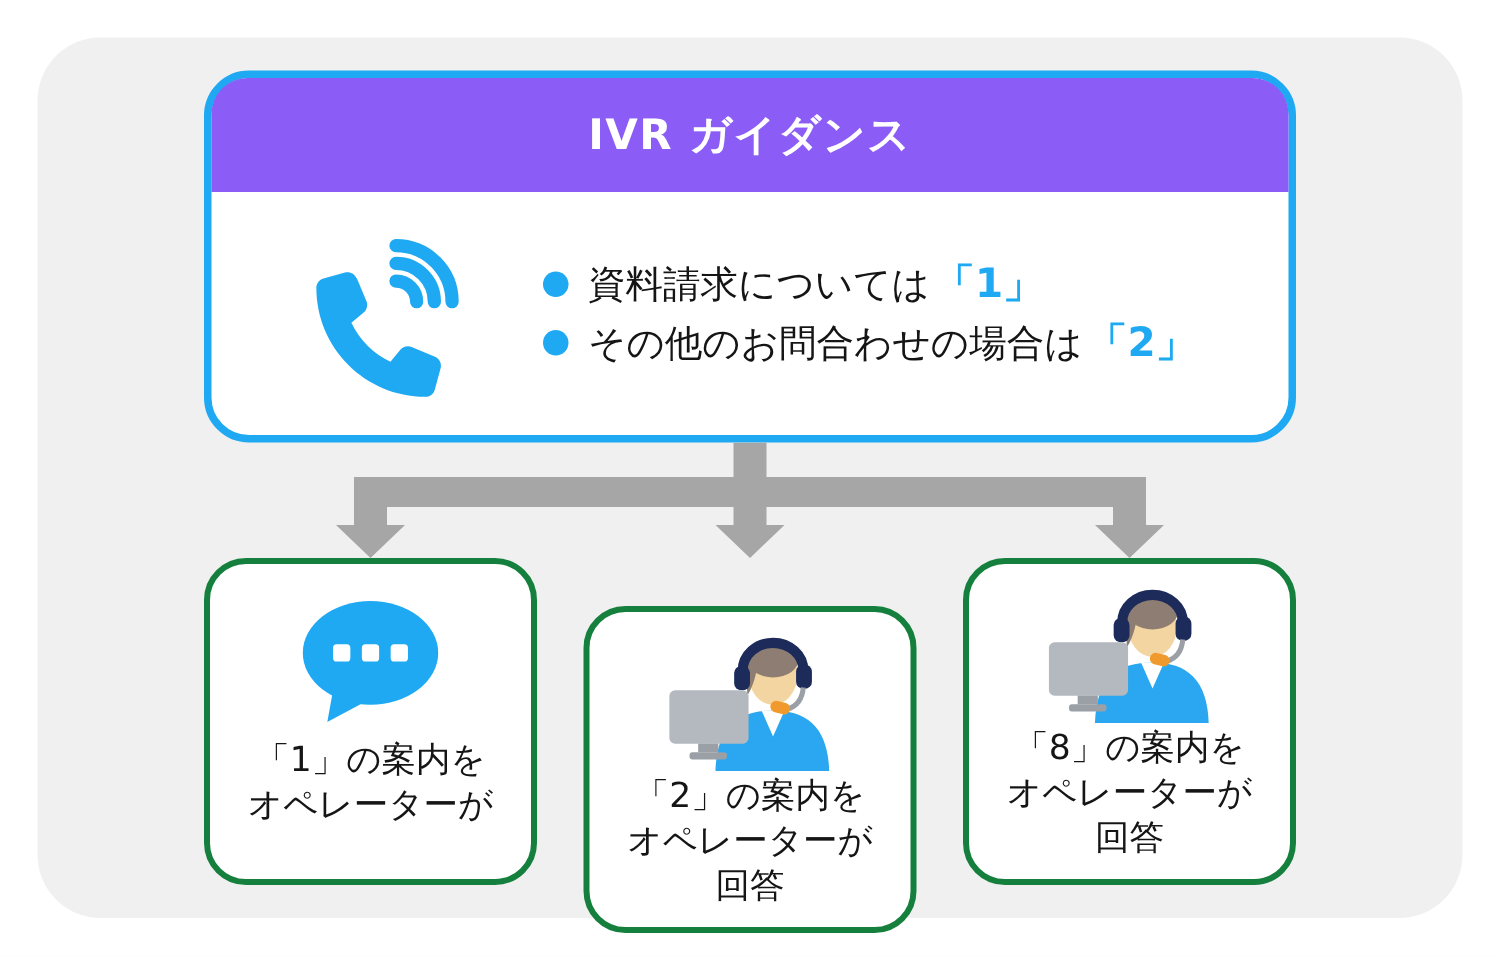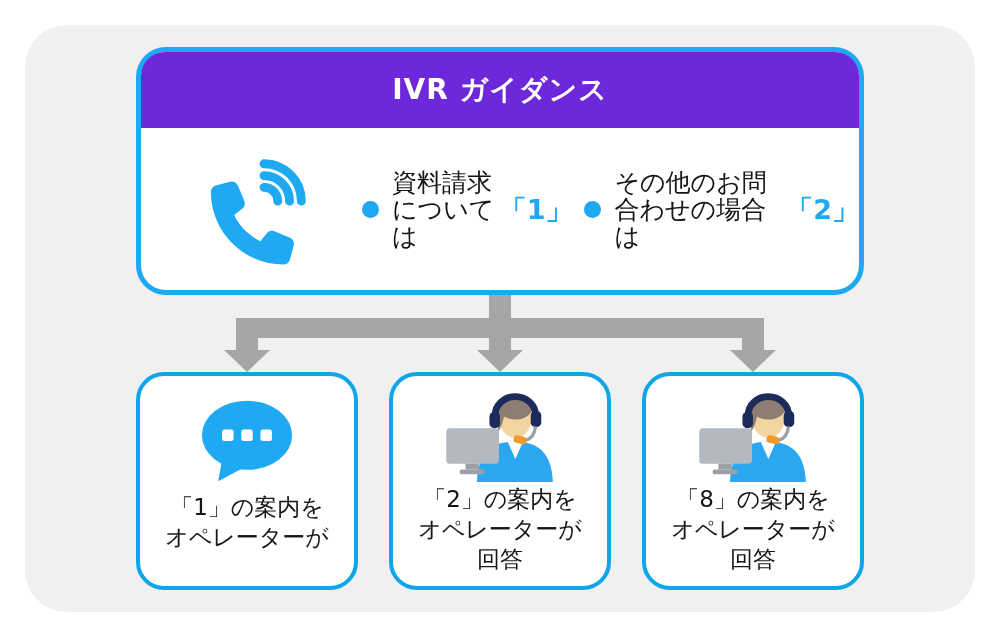--- a/index.html
+++ b/index.html
@@ -2,36 +2,36 @@
 <html><head>
 <meta charset="utf-8">
 <style>
   html,body{margin:0;padding:0;background:#ffffff;font-family:"DejaVu Sans",sans-serif;}
   .canvas{position:relative;width:1000px;height:637px;background:#ffffff;overflow:hidden;}
   .panel{position:absolute;left:25px;top:25px;width:950px;height:587px;background:#f0f0f1;border-radius:42px;}
 
   
   .ivr-box{position:absolute;left:136px;top:47px;width:728px;height:248px;background:#ffffff;
            border:5px solid #1ea9f2;border-radius:30px;box-sizing:border-box;}
-  .ivr-header{height:76px;background:#6d28d9;border-radius:24px 24px 0 0;display:flex;align-items:center;justify-content:center;}
+  .ivr-header{height:76px;background:#8b5cf6;border-radius:24px 24px 0 0;display:flex;align-items:center;justify-content:center;}
   .ivr-title{color:#ffffff;font-weight:bold;font-size:28px;letter-spacing:1px;}
   .ivr-body{height:162px;display:flex;align-items:center;padding-left:64px;box-sizing:border-box;}
   .phone-wrap{width:118px;height:118px;flex:none;}
-  .bullets{margin-left:39px;display:flex;flex-direction:row;gap:12px;}
+  .bullets{margin-left:39px;display:flex;flex-direction:column;gap:12px;}
   .bullet{display:flex;align-items:center;font-size:25px;line-height:27px;color:#151515;font-weight:500;}
   .bullet .dot{width:17px;height:17px;border-radius:50%;background:#1ea9f2;margin-right:13px;flex:none;}
   .bullet .key{color:#1ea9f2;font-weight:bold;font-size:27px;margin-left:3px;}
 
   
   .arrows{position:absolute;left:200px;top:295px;}
 
   
-  .card{position:absolute;top:372px;width:222px;height:218px;background:#ffffff;border:4px solid #0ea5e9;
+  .card{position:absolute;top:372px;width:222px;height:218px;background:#ffffff;border:4px solid #15803d;
         border-radius:28px;box-sizing:border-box;display:flex;flex-direction:column;align-items:center;}
-  .card-1{left:136px;} .card-2{left:389px;} .card-3{left:642px;}
+  .card-1{left:136px;} .card-2{left:389px;margin-top:32px;} .card-3{left:642px;}
   .bubble-wrap{margin-top:24px;width:96px;height:84px;flex:none;}
   .op-wrap{margin-top:10px;width:108px;height:96px;flex:none;}
   .card-text{margin-top:8px;text-align:center;font-size:23px;line-height:30px;color:#151515;}
   .card-2 .card-text,.card-3 .card-text{margin-top:2px;}
 </style>
 </head>
 <body>
 
 <div class="canvas">
   <div class="panel"></div>

